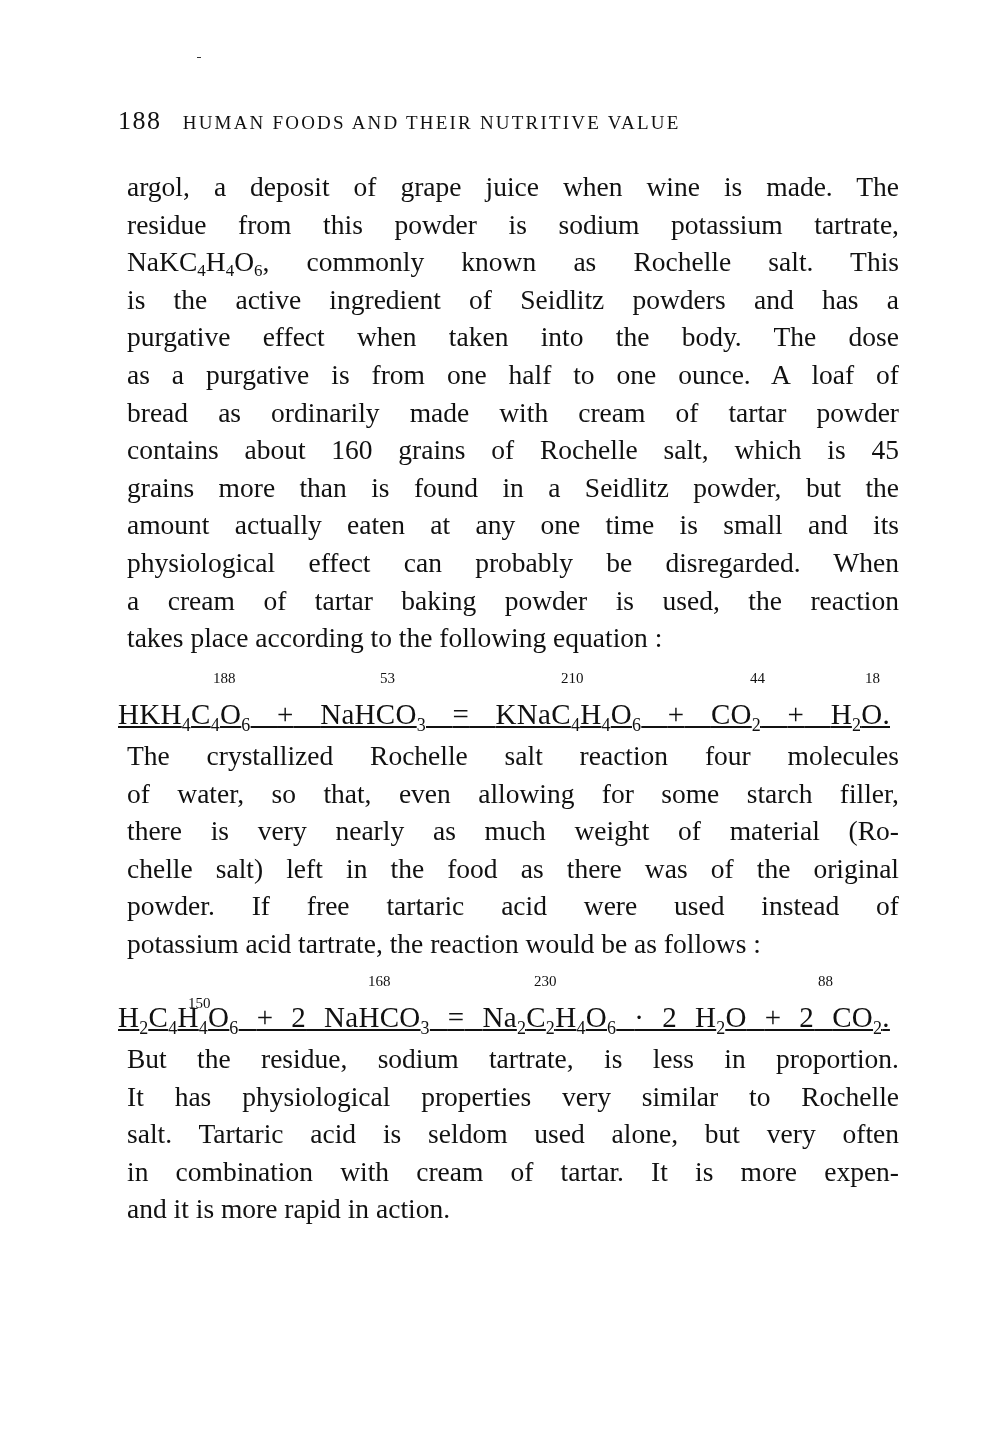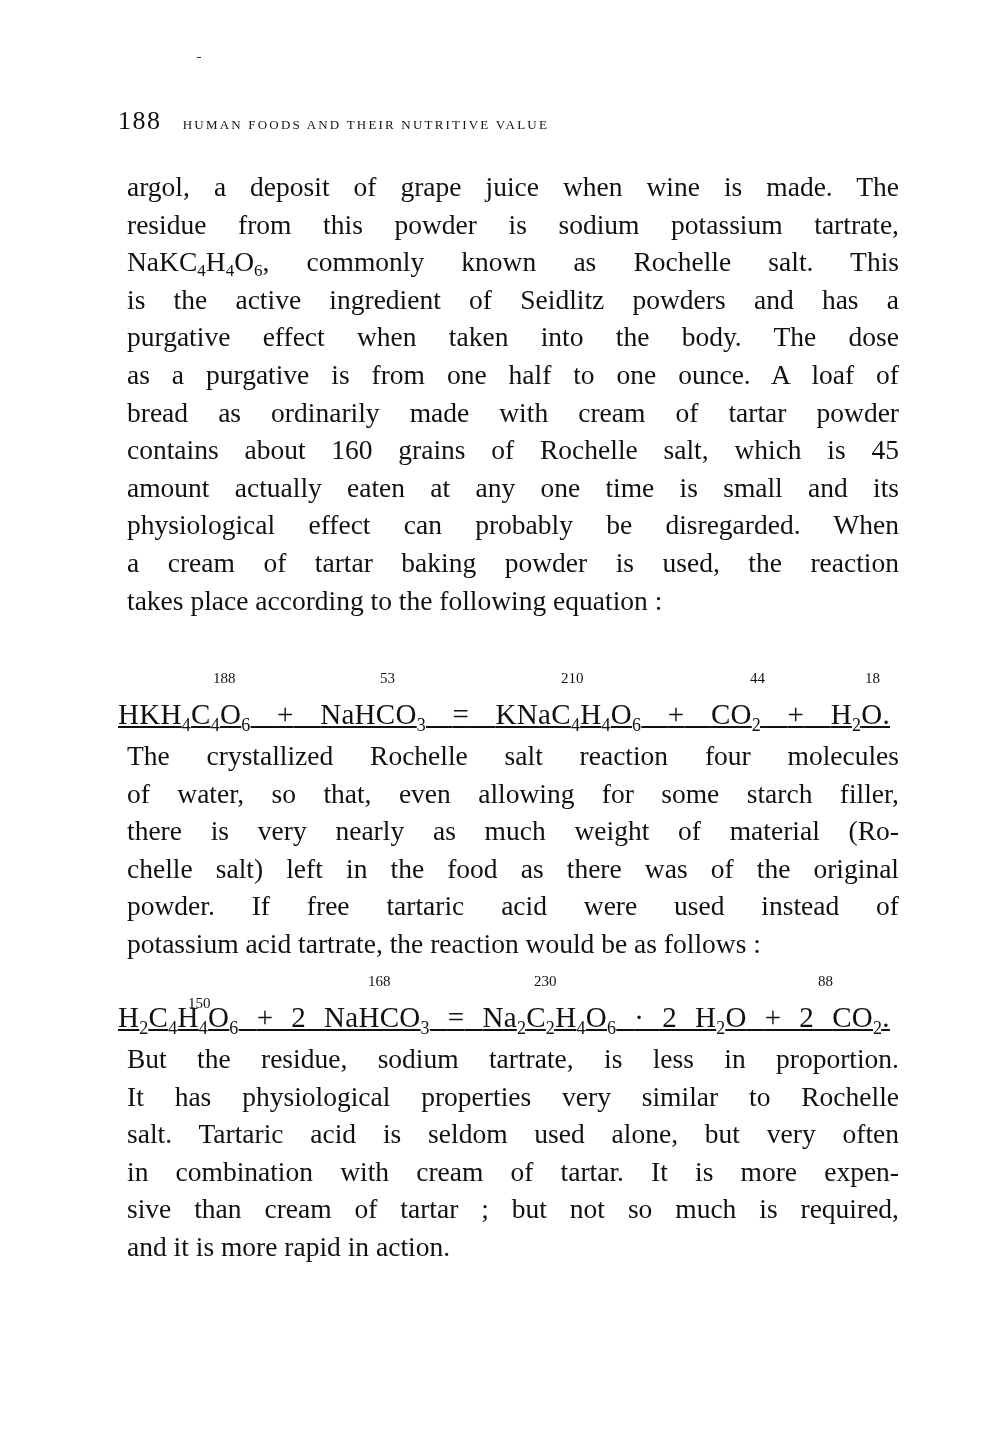--- a/index.html
+++ b/index.html
@@ -2,21 +2,21 @@
 <html><head>
 <meta charset="utf-8">
 <style>
   html, body { margin: 0; padding: 0; background: #ffffff; }
   body { width: 1000px; height: 1431px; position: relative; overflow: hidden;
          font-family: "Liberation Serif", "DejaVu Serif", serif; color: #111; }
   .speck { position: absolute; left: 197px; top: 57px; width: 4px; height: 1px; background: #333; }
   .header { position: absolute; left: 118px; top: 106px; width: 780px; height: 30px;
             font-size: 23px; letter-spacing: 1.5px; white-space: nowrap; }
   .header .pnum { font-size: 26px; margin-right: 14px; }
-  .header .title { font-size: 13px; letter-spacing: 2.2px; }
+  .header .title { font-size: 19px; letter-spacing: 2.2px; }
   .para { position: absolute; left: 118px; width: 772px; font-size: 27.5px; line-height: 37.6px;
           text-align: justify; margin-left: 9px; }
   .para .line { display: block; white-space: nowrap; text-align-last: justify; text-align: justify; height: 37.6px; }
   .para .line.last { text-align-last: left; }
   sub { font-size: 17px; vertical-align: -5px; line-height: 0; }
   .eq { position: absolute; left: 118px; width: 772px; height: 66px; }
   .eq .mass { position: absolute; top: 0; font-size: 15px; line-height: 16px; }
   .eq .formula { position: absolute; left: 0; top: 28px; width: 772px; font-size: 29px; white-space: nowrap;
                  text-align: justify; text-align-last: justify; letter-spacing: 0.3px; text-decoration: underline; }
   .eq .formula sub { font-size: 18px; vertical-align: -7px; }
@@ -33,20 +33,21 @@
 
 <div class="para" id="p1" style="top:168px;">
     <span class="line">argol, a deposit of grape juice when wine is made.  The</span>
     <span class="line">residue from this powder is sodium potassium tartrate,</span>
     <span class="line"><span>NaKC</span><sub>4</sub><span>H</span><sub>4</sub><span>O</span><sub>6</sub><span>,  commonly known as Rochelle  salt.  This</span></span>
     <span class="line">is the active ingredient of Seidlitz powders and has a</span>
     <span class="line">purgative effect when taken into the body.  The dose</span>
     <span class="line">as a purgative is from one half to one ounce.  A loaf of</span>
     <span class="line">bread as ordinarily made with cream of tartar powder</span>
     <span class="line">contains about 160 grains of  Rochelle salt, which is 45</span>
+    <span class="line">grains more than is found in a Seidlitz powder, but the</span>
     <span class="line">amount actually eaten at any one time is small and its</span>
     <span class="line">physiological effect can probably be disregarded.  When</span>
     <span class="line">a cream of tartar baking powder is used, the reaction</span>
     <span class="line last">takes place according to the following equation :</span>
   </div>
 
 <div class="eq" id="eq1" style="top:670px;">
   <span class="mass" style="left:95px;">188</span>
   <span class="mass" style="left:262px;">53</span>
   <span class="mass" style="left:443px;">210</span>
@@ -70,15 +71,14 @@
   <span class="mass" style="left:416px;">230</span>
   <span class="mass" style="left:700px;">88</span>
   <div class="formula"><span><span>H</span><sub>2</sub><span>C</span><sub>4</sub><span>H</span><sub>4</sub><span>O</span><sub>6</sub></span> <span>+ 2</span> <span><span>NaHCO</span><sub>3</sub></span> <span>=</span> <span><span>Na</span><sub>2</sub><span>C</span><sub>2</sub><span>H</span><sub>4</sub><span>O</span><sub>6</sub></span> <span>· 2</span> <span><span>H</span><sub>2</sub><span>O</span></span> <span>+ 2</span> <span><span>CO</span><sub>2</sub><span>.</span></span></div>
 </div>
 
 <div class="para" id="p3" style="top:1040px;">
     <span class="line">But the residue, sodium tartrate, is less in proportion.</span>
     <span class="line">It has physiological properties very similar to Rochelle</span>
     <span class="line">salt.  Tartaric acid is seldom used alone, but very often</span>
     <span class="line">in combination with cream of tartar.  It is more expen-</span>
-    <span class="line">sive than cream of tartar ; but not so much is required,</span>
     <span class="line last">and it is more rapid in action.</span>
   </div>
 
 </body></html>

